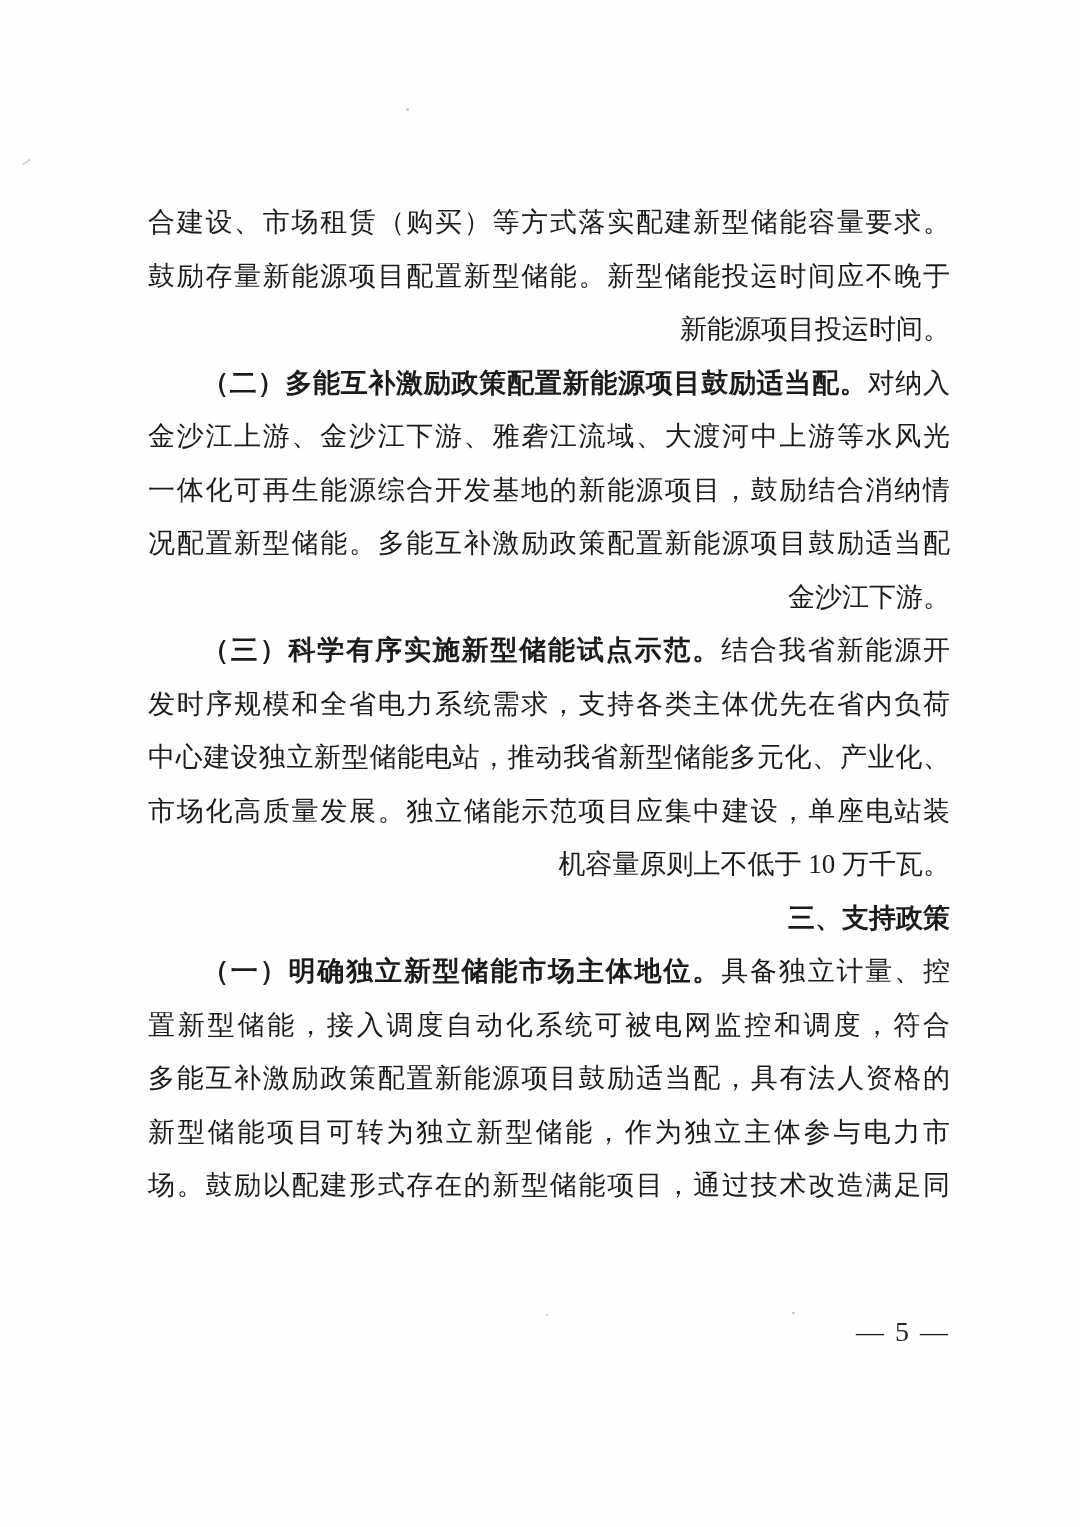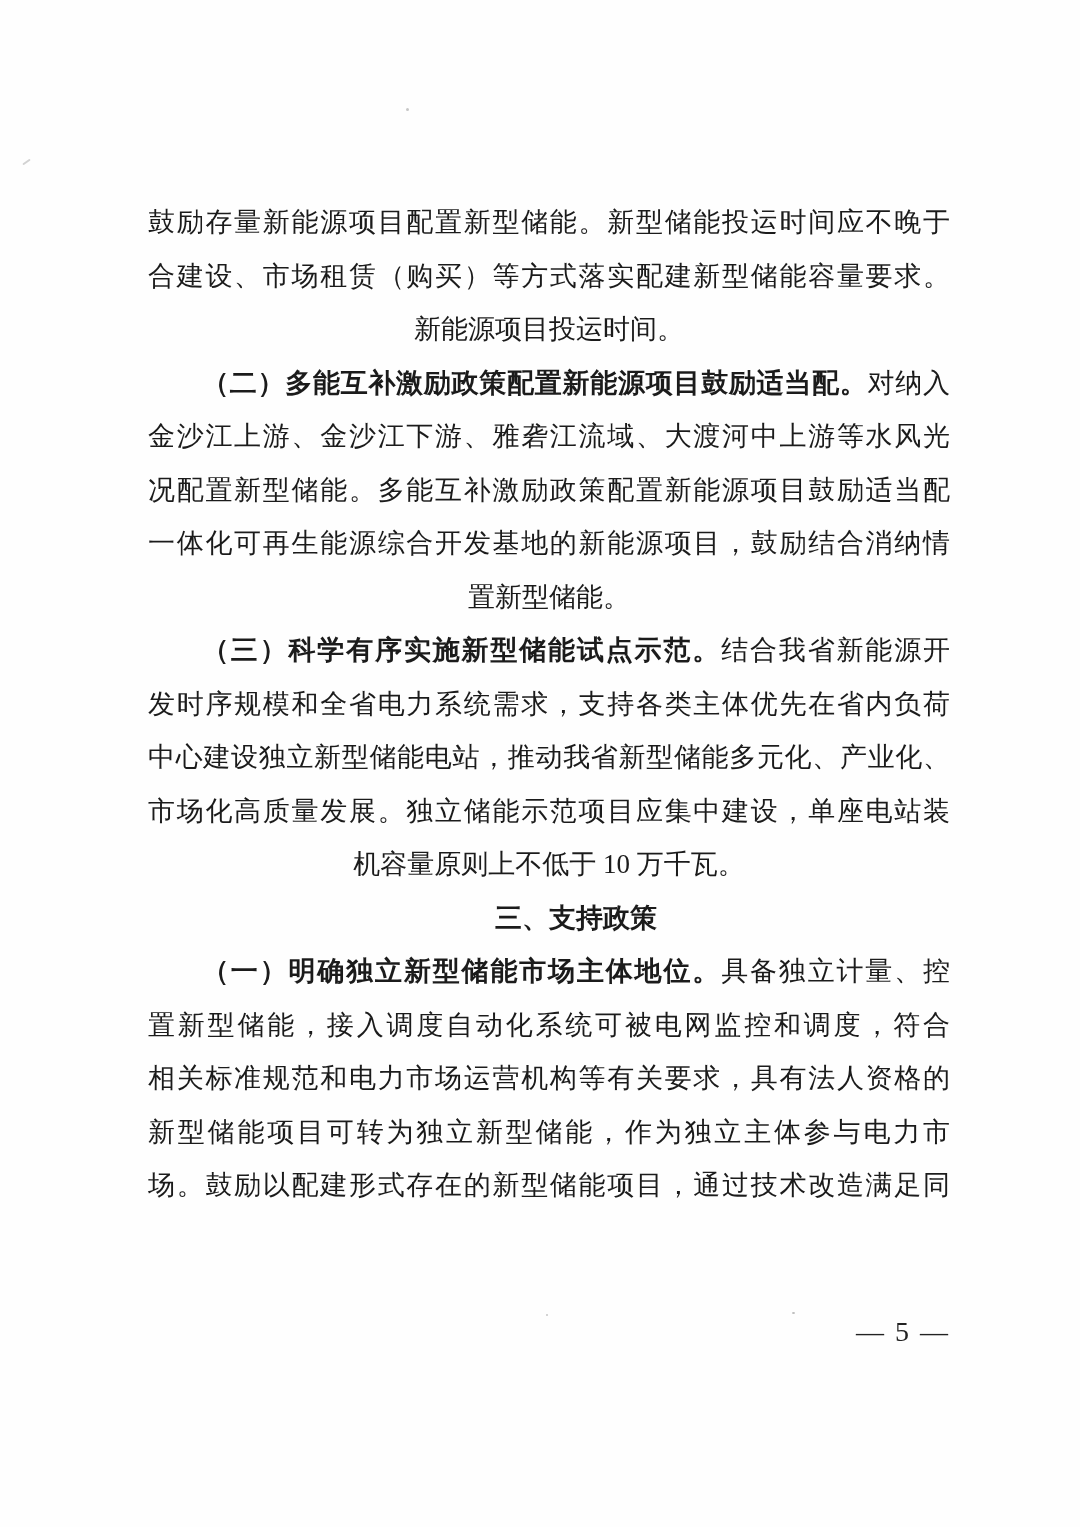--- a/index.html
+++ b/index.html
@@ -23,21 +23,21 @@
     position: absolute;
     left: 148px;
     top: 196px;
     width: 802px;
   }
   .line {
     font-size: 27px;
     height: 53.5px;
     line-height: 53.5px;
     color: #1b1b1b;
-    text-align: center;
+    text-align: right;
     white-space: normal;
     overflow: visible;
   }
   .line.just {
     text-align: justify;
     text-align-last: justify;
   }
   .line.ind {
     padding-left: 54px;
   }
@@ -72,35 +72,35 @@
 <body>
 
 <div class="page">
   <span class="speck s1"></span>
   <span class="speck s2"></span>
   <span class="speck s3"></span>
   <span class="speck s4"></span>
   <span class="speck s5"></span>
 
   <main class="text-block" id="text-block">
+      <div class="line just"><span class="seg">合建设、市场租赁（购买）等方式落实配建新型储能容量要求。</span></div>
       <div class="line just"><span class="seg">鼓励存量新能源项目配置新型储能。新型储能投运时间应不晚于</span></div>
-      <div class="line just"><span class="seg">合建设、市场租赁（购买）等方式落实配建新型储能容量要求。</span></div>
       <div class="line"><span class="seg">新能源项目投运时间。</span></div>
       <div class="line just ind"><span class="seg bold">（二）多能互补激励政策配置新能源项目鼓励适当配。</span><span class="seg">对纳入</span></div>
       <div class="line just"><span class="seg">金沙江上游、金沙江下游、雅砻江流域、大渡河中上游等水风光</span></div>
+      <div class="line just"><span class="seg">一体化可再生能源综合开发基地的新能源项目，鼓励结合消纳情</span></div>
       <div class="line just"><span class="seg">况配置新型储能。多能互补激励政策配置新能源项目鼓励适当配</span></div>
-      <div class="line just"><span class="seg">一体化可再生能源综合开发基地的新能源项目，鼓励结合消纳情</span></div>
-      <div class="line"><span class="seg">置新型储能。</span></div>
+      <div class="line"><span class="seg">金沙江下游。</span></div>
       <div class="line just ind"><span class="seg bold">（三）科学有序实施新型储能试点示范。</span><span class="seg">结合我省新能源开</span></div>
       <div class="line just"><span class="seg">发时序规模和全省电力系统需求，支持各类主体优先在省内负荷</span></div>
       <div class="line just"><span class="seg">中心建设独立新型储能电站，推动我省新型储能多元化、产业化、</span></div>
       <div class="line just"><span class="seg">市场化高质量发展。独立储能示范项目应集中建设，单座电站装</span></div>
       <div class="line"><span class="seg">机容量原则上不低于 10 万千瓦。</span></div>
       <div class="line ind"><span class="seg bold">三、支持政策</span></div>
       <div class="line just ind"><span class="seg bold">（一）明确独立新型储能市场主体地位。</span><span class="seg">具备独立计量、控</span></div>
       <div class="line just"><span class="seg">置新型储能，接入调度自动化系统可被电网监控和调度，符合</span></div>
-      <div class="line just"><span class="seg">相关标准规范和电力市场运营机构等有关要求，具有法人资格的</span></div>
+      <div class="line just"><span class="seg">多能互补激励政策配置新能源项目鼓励适当配，具有法人资格的</span></div>
       <div class="line just"><span class="seg">新型储能项目可转为独立新型储能，作为独立主体参与电力市</span></div>
       <div class="line just"><span class="seg">场。鼓励以配建形式存在的新型储能项目，通过技术改造满足同</span></div>
     </main>
 
   <div class="page-number">— 5 —</div>
 </div>
 
 </body></html>

